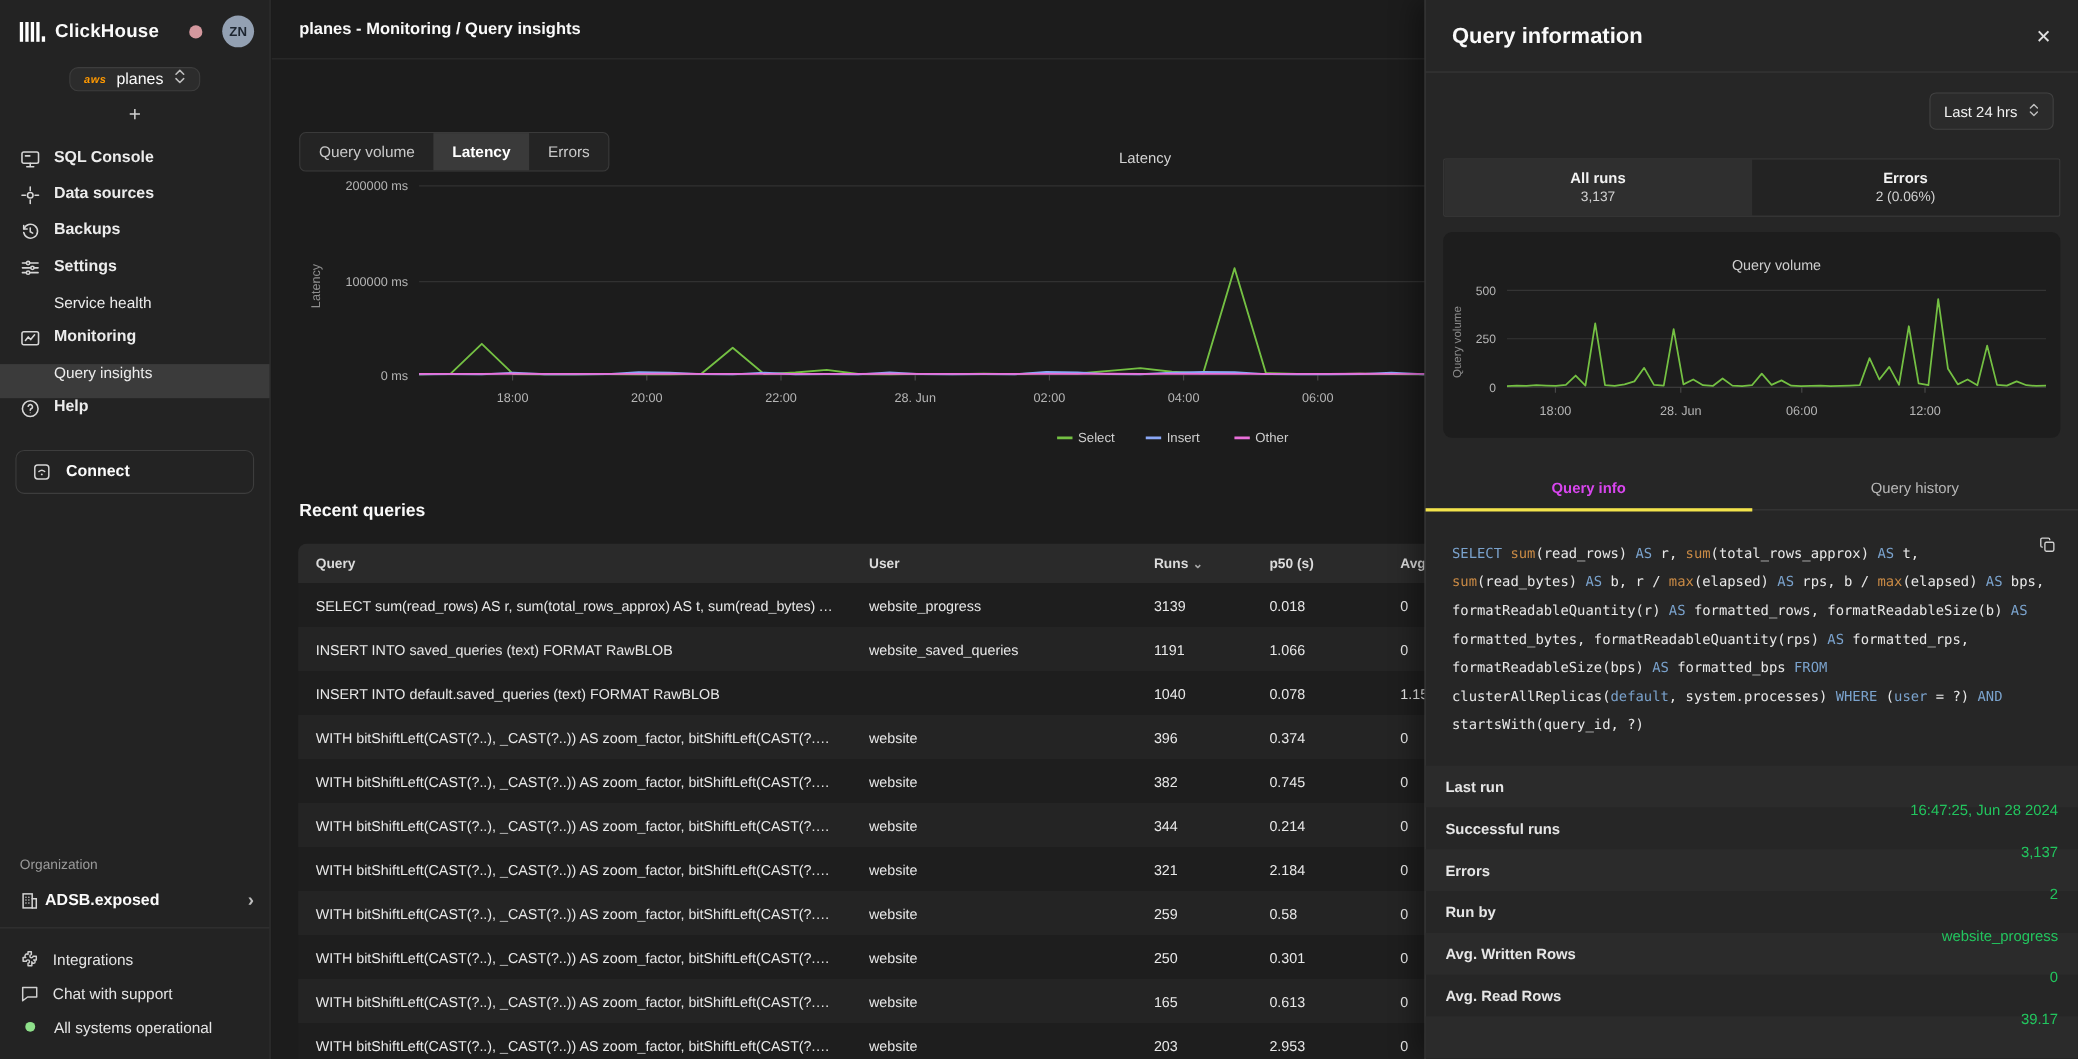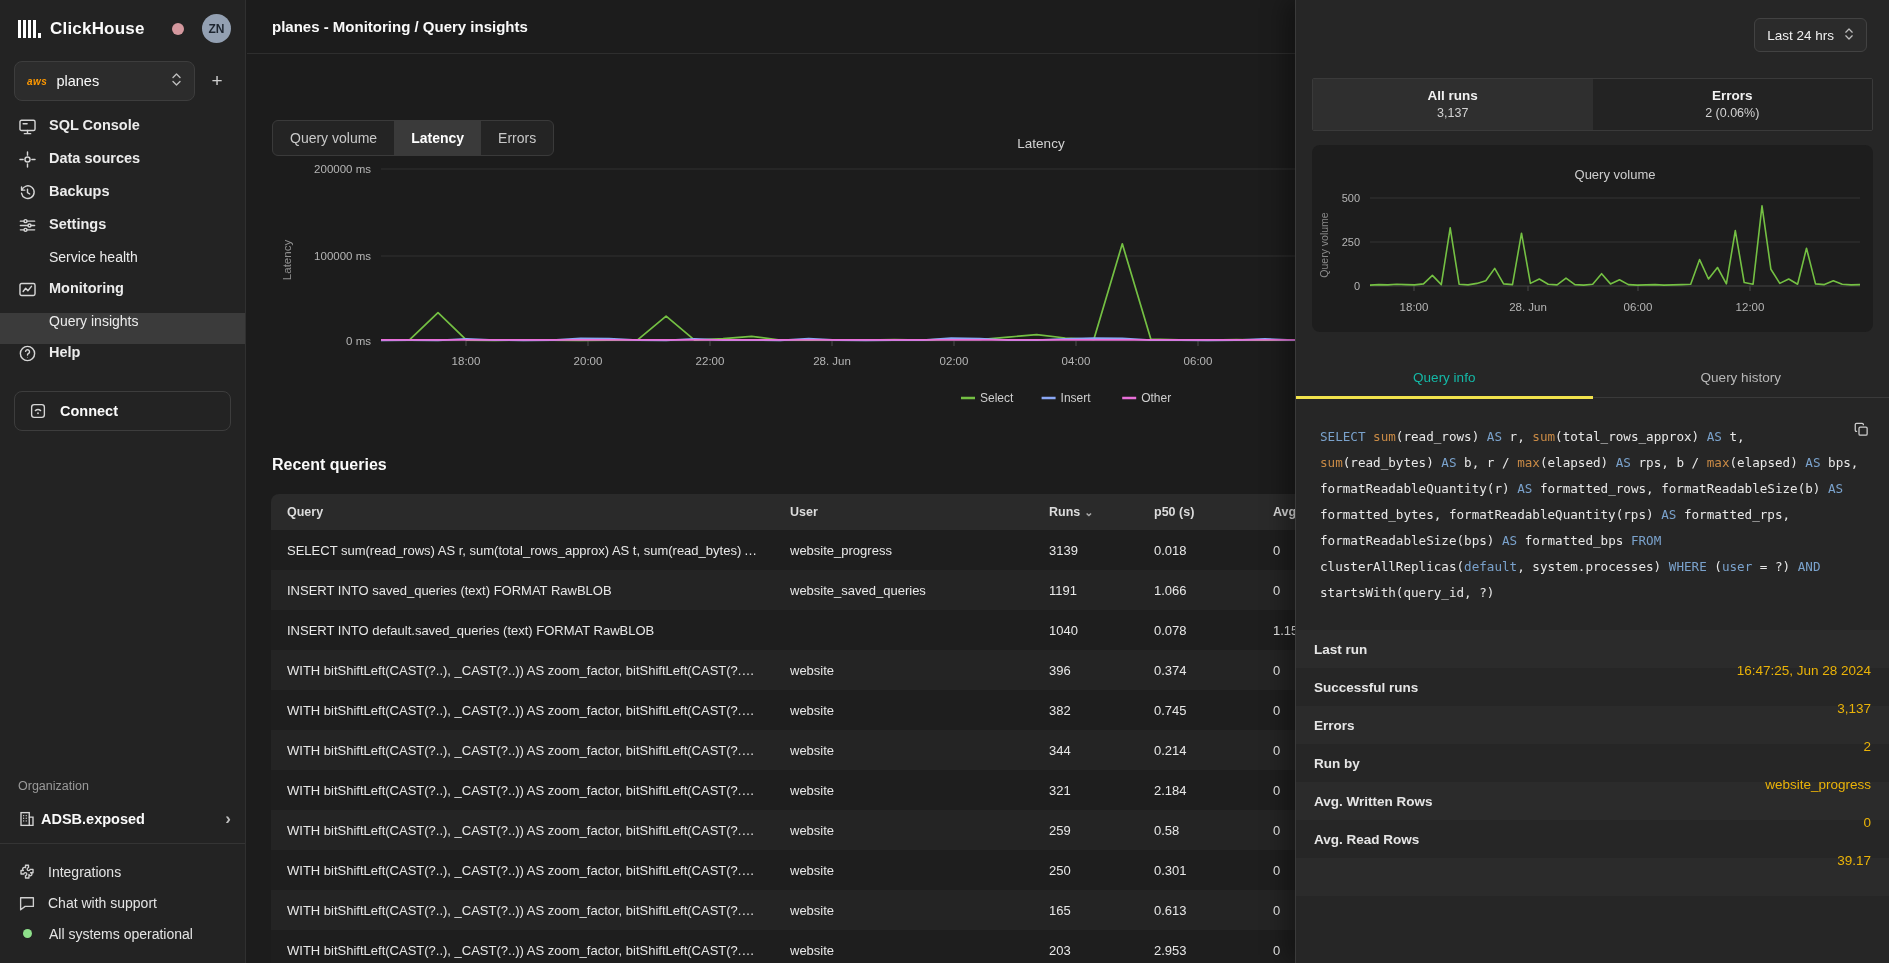--- a/index.html
+++ b/index.html
@@ -11,21 +11,21 @@
     border-right:1px solid #303030; display:flex; flex-direction:column; padding:0 0 14px 0; }
   .side-top { display:flex; align-items:center; padding:14px 14px 10px 18px; }
   .logo-mark { display:flex; align-items:flex-end; gap:2px; margin-right:9px; }
   .logo-mark i { display:block; width:3px; height:18px; background:#fff; }
   .logo-mark i.short { height:5px; }
   .brand { font-size:17px; font-weight:700; letter-spacing:.2px; }
   .side-top .spacer { flex:1; }
   .status-dot { width:12px; height:12px; border-radius:50%; background:#d4989e; margin-right:18px; }
   .avatar { width:29px; height:29px; border-radius:50%; background:#93a0b2; color:#1d2530;
     font-size:12px; font-weight:700; display:flex; align-items:center; justify-content:center; }
-  .service-row { display:flex; align-items:center; gap:8px; padding:8px 14px 6px 14px; }
+  .service-row { display:flex; align-items:center; gap:8px; padding:8px 14px 6px 14px;flex-direction:column; }
   .service-select { flex:1; display:flex; align-items:center; gap:9px; background:#2c2c2c;
     border:1px solid #3d3d3d; border-radius:8px; height:40px; padding:0 12px; cursor:pointer; }
   .aws-chip { color:#ff9900; font-size:10px; font-weight:700; font-style:italic; letter-spacing:.5px; }
   .service-name { flex:1; font-size:14.5px; }
   .updown { color:#bdbdbd; }
   .plus-btn { width:28px; height:28px; color:#cfcfcf; font-size:19px; display:flex; align-items:center;
     justify-content:center; cursor:pointer; border-radius:6px; }
   .nav { margin-top:10px; }
   .nav-item { display:flex; align-items:flex-start; gap:12px; height:33px; padding:0 14px 0 18px;
     font-size:14.5px; font-weight:600; color:#ececec; cursor:pointer; }
@@ -80,32 +80,32 @@
     border-radius:6px; height:34px; padding:0 12px; font-size:13.5px; color:#f0f0f0; cursor:pointer; }
   .stat-tabs { display:flex; margin:26px 16px 0 16px; border:1px solid #3a3a3a; border-radius:2px; overflow:hidden; }
   .stat-tab { flex:1; text-align:center; padding:9px 0 10px 0; background:#232323; cursor:pointer; }
   .stat-tab.active { background:#2f2f2f; }
   .stat-tab .l { font-size:13.5px; font-weight:700; color:#f2f2f2; }
   .stat-tab .v { font-size:12.5px; color:#d2d2d2; margin-top:3px; }
   .vol-card { margin:14px 16px 0 16px; height:187px; background:#1d1d1d; border-radius:8px; }
   .info-tabs { display:flex; margin-top:28px; border-bottom:1px solid #3a3a3a; }
   .info-tab { flex:1; text-align:center; padding:10px 0 12px 0; font-size:13.5px; color:#b8b8b8;
     cursor:pointer; position:relative; }
-  .info-tab.active { color:#14b8a6; font-weight:400; }
+  .info-tab.active { color:#d946ef; font-weight:700; }
   .info-tab.active::after { content:""; position:absolute; left:0; right:0; bottom:-2px; height:3px; background:#f2e34c; }
   .sql-box { padding:26px 24px 0 24px; font-family:"DejaVu Sans Mono", monospace; font-size:12.6px;
     line-height:26px; color:#e8e8e8; position:relative; word-break:break-word; }
   .sql-box .kw { color:#7aa2cc; } .sql-box .fn { color:#c98a45; }
   .copy-ic { position:absolute; right:20px; top:22px; color:#cfcfcf; cursor:pointer; }
   .stats { margin-top:24px; }
   .stat-row { display:flex; align-items:center; justify-content:space-between; height:38px; padding:0 18px;
     font-size:13.5px; }
   .stat-row:nth-child(odd) { background:#2b2b2b; }
   .stat-row .sl { color:#e6e6e6; font-weight:600; }
-  .stat-row .sv { color:#eab308;margin-top:43px; }
+  .stat-row .sv { color:#22c55e;margin-top:43px; }
   svg text { font-family:"Liberation Sans", sans-serif; }
 </style>
 </head>
 <body>
 
 <aside class="sidebar">
   <div class="side-top">
     <span class="logo-mark">
       <i></i>
         <i></i>
@@ -385,20 +385,24 @@
         <span class="tc c0">WITH bitShiftLeft(CAST(?..), _CAST(?..)) AS zoom_factor, bitShiftLeft(CAST(?..), ? ...</span>
         <span class="tc c1">website</span>
         <span class="tc c2">203</span>
         <span class="tc c3">2.953</span>
         <span class="tc c4">0</span>
       </div>
     </div>
 </main>
 
 <section class="drawer">
+  <div class="dr-head">
+    <span class="dr-title">Query information</span>
+    <span class="dr-close">✕</span>
+  </div>
 
   <div class="time-row">
     <div class="time-select">
       <span>Last 24 hrs</span>
       <span class="updown">
         <svg width="10" height="14" viewBox="0 0 11 15">
             <path d="M2 5.5 5.5 2 9 5.5M2 9.5 5.5 13 9 9.5" fill="none" stroke="currentColor" stroke-width="1.4" stroke-linecap="round" stroke-linejoin="round"></path>
           </svg>
       </span>
     </div>

